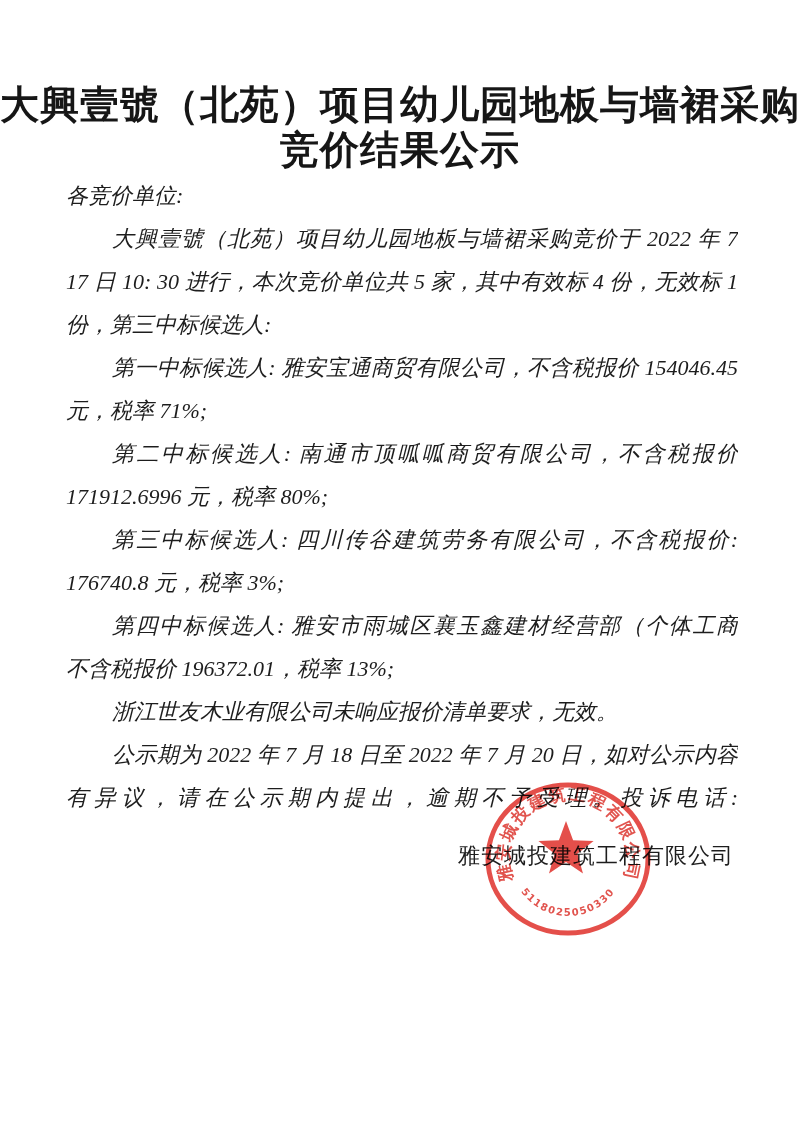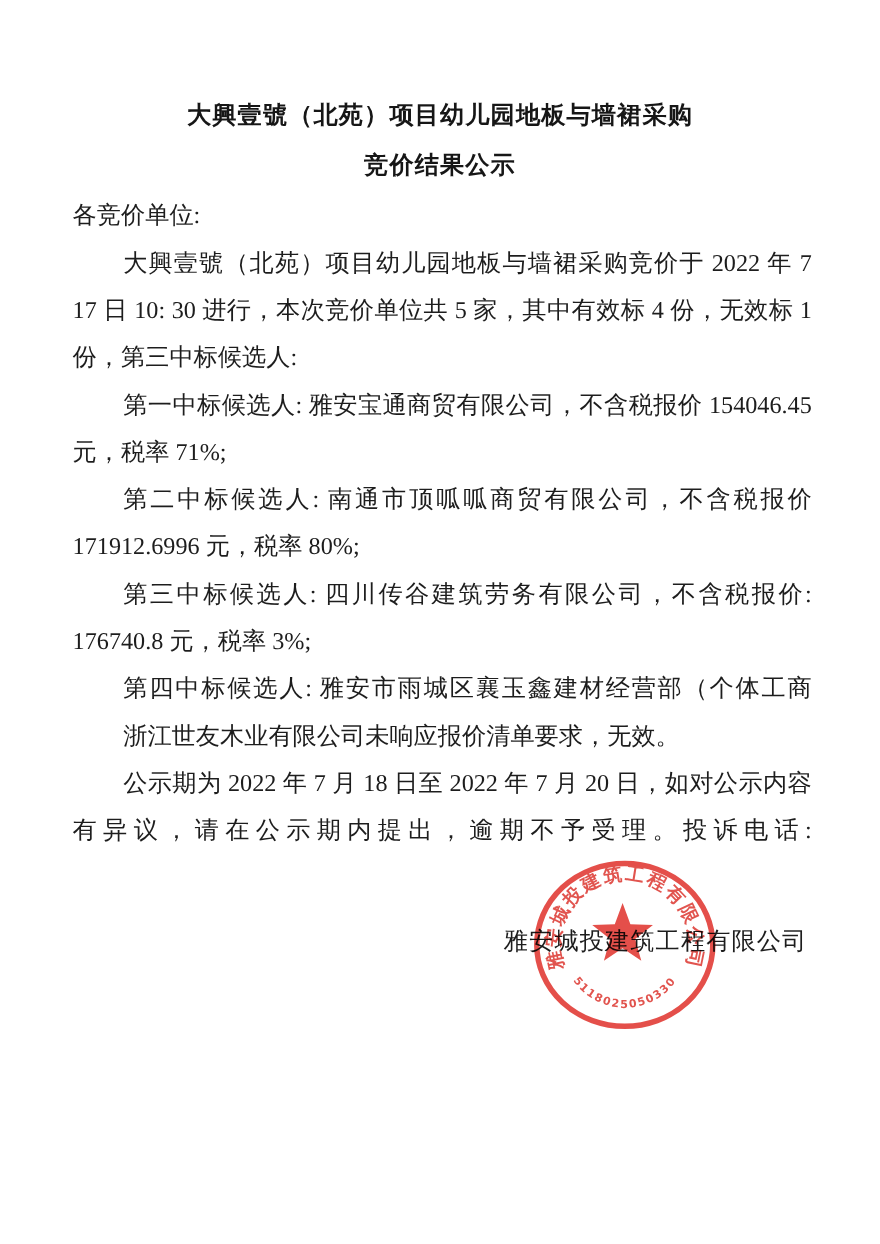--- a/index.html
+++ b/index.html
@@ -11,33 +11,33 @@
     overflow: hidden;
     font-family: "Liberation Serif", serif;
     color: #1d1d1d;
   }
   .title {
     margin: 0;
     padding-top: 82px;
     text-align: center;
     font-family: "Liberation Sans", sans-serif;
     font-weight: 700;
-    font-size: 22px;
+    font-size: 39px;
     line-height: 45px;
     letter-spacing: 1px;
     color: #161616;
   }
   .title .tline { display: block; }
   .doc-body {
     margin: 2px 62px 0 66px;
     font-size: 22px;
     line-height: 43px;
     text-align: justify;
   }
-  .line { height: 43px; overflow: hidden; }
+  .line { height: 43px; overflow: hidden; font-style: italic; }
   .line.fill { text-align-last: justify; }
   .line.indent { padding-left: 46px; }
   .signature-block {
     position: absolute;
     top: 843px;
     right: 66px;
     text-align: right;
     font-size: 22px;
     line-height: 26px;
     color: #1d1d1d;
@@ -83,20 +83,21 @@
     <div class="line indent fill">大興壹號（北苑）项目幼儿园地板与墙裙采购竞价于 2022 年 7 月</div>
     <div class="line fill">17 日 10: 30 进行，本次竞价单位共 5 家，其中有效标 4 份，无效标 1</div>
     <div class="line">份，第三中标候选人:</div>
     <div class="line indent fill">第一中标候选人: 雅安宝通商贸有限公司，不含税报价 154046.45</div>
     <div class="line">元，税率 71%;</div>
     <div class="line indent fill">第二中标候选人: 南通市顶呱呱商贸有限公司，不含税报价</div>
     <div class="line">171912.6996 元，税率 80%;</div>
     <div class="line indent fill">第三中标候选人: 四川传谷建筑劳务有限公司，不含税报价:</div>
     <div class="line">176740.8 元，税率 3%;</div>
     <div class="line indent fill">第四中标候选人: 雅安市雨城区襄玉鑫建材经营部（个体工商户），</div>
+    <div class="line">不含税报价 196372.01，税率 13%;</div>
     <div class="line indent">浙江世友木业有限公司未响应报价清单要求，无效。</div>
     <div class="line indent fill">公示期为 2022 年 7 月 18 日至 2022 年 7 月 20 日，如对公示内容</div>
     <div class="line fill">有异议，请在公示期内提出，逾期不予受理。投诉电话: 18882817788。</div>
   </div>
 
   <div class="signature-block">
     <div class="sig-company">雅安城投建筑工程有限公司</div>
   </div>
 
   <div class="stamp">

